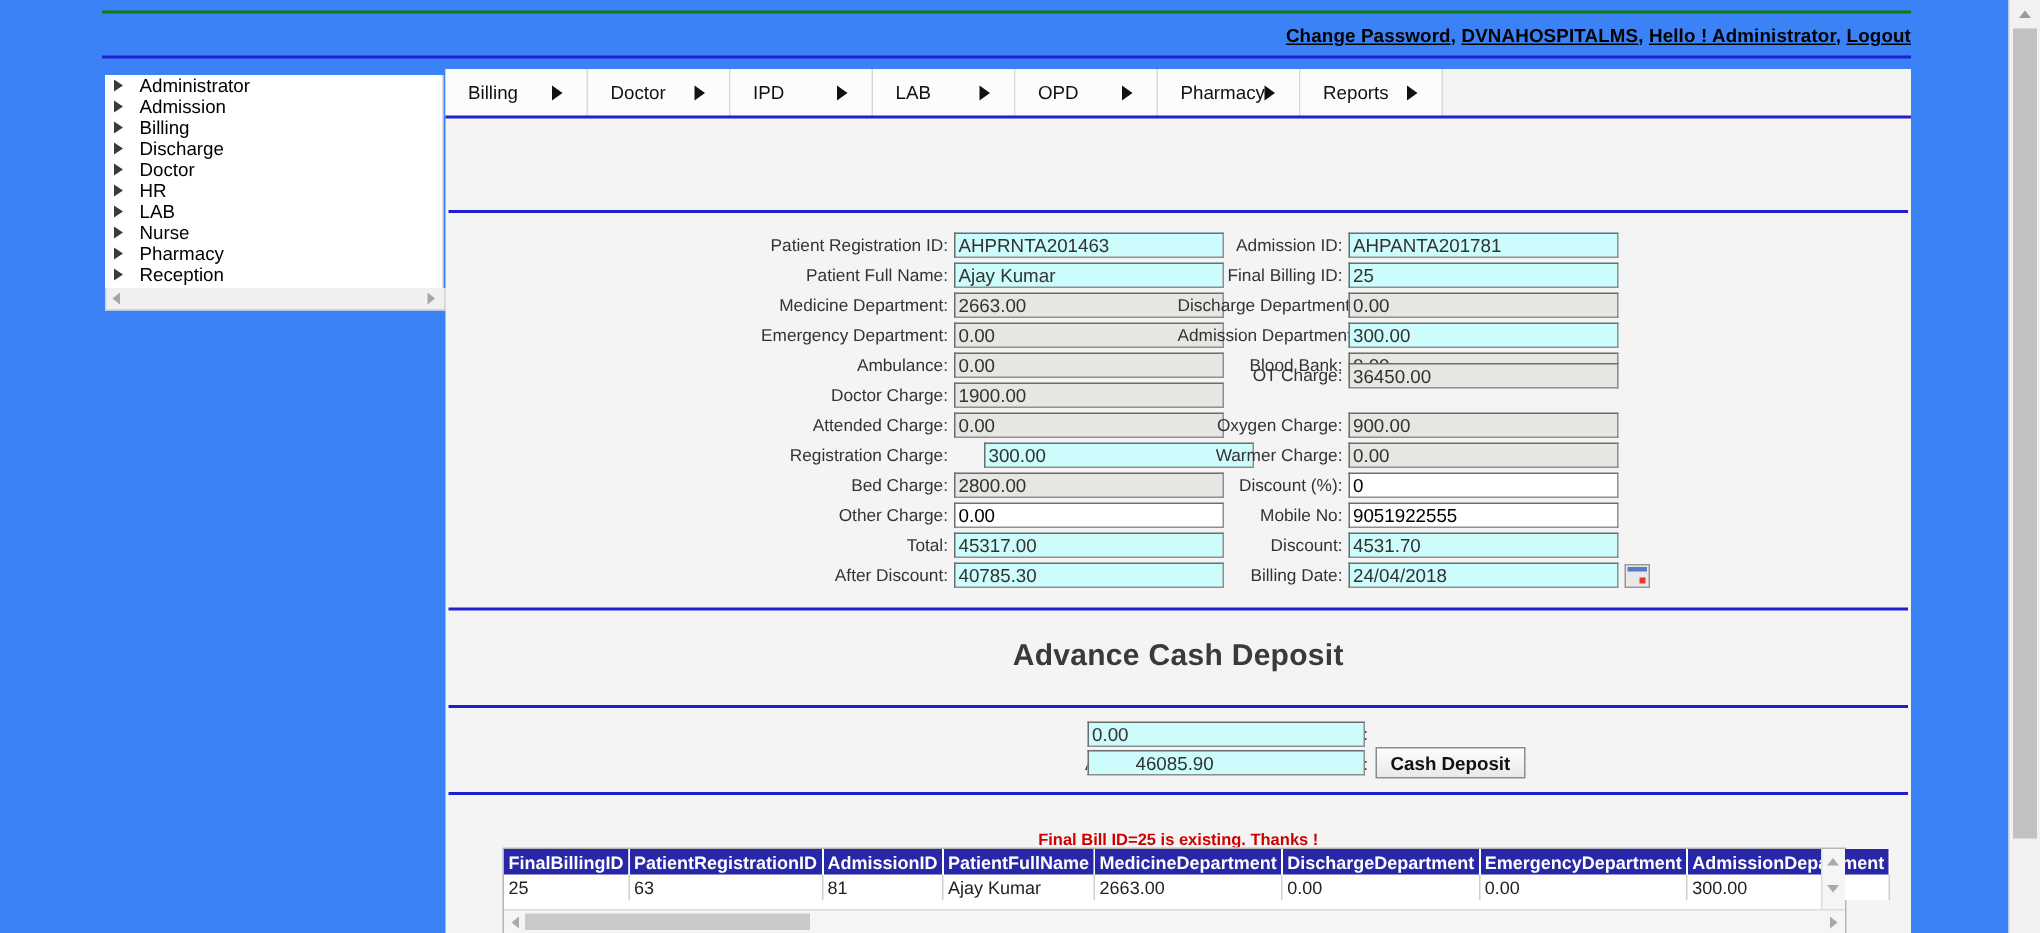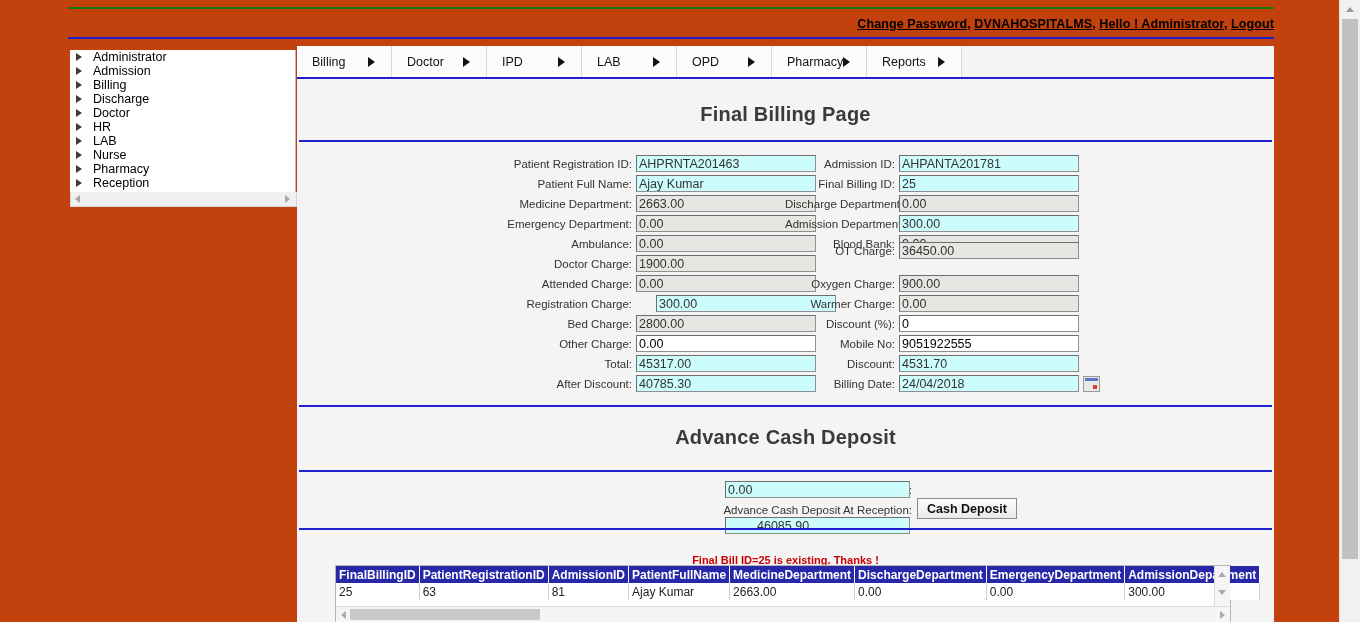--- a/index.html
+++ b/index.html
@@ -8,21 +8,21 @@
     background: #ffffff;
     font-family: "Liberation Sans", sans-serif;
     font-size: 12px;
     color: #222;
   }
   #viewport {
     position: relative;
     width: 1360px;
     height: 622px;
     overflow: hidden;
-    background: #c2410c;
+    background: #3b82f6;
   }
 
   
   .page-scrollbar {
     position: absolute; top: 0; right: 0;
     width: 20px; height: 622px;
     background: #f1f1f1;
     border-left: 1px solid #e0e0e0;
   }
   .page-scrollbar .sb-up {
@@ -444,21 +444,20 @@
           <span>Pharmacy</span>
           <span class="caret"></span>
         </div>
         <div class="menu-item">
           <span>Reports</span>
           <span class="caret"></span>
         </div>
       </div>
     <div class="menubar-underline"></div>
 
-    <div class="section-title" style="top:57px;">Final Billing Page</div>
     <div class="rule-blue" style="top:94px;"></div>
 
     <div class="form-area" id="form-area">
         <div class="fld col-l" style="top: 0px; left: 200px;">
           <span class="fld-label">Patient Registration ID:</span>
           <input type="text" class="fld-input cyan" readonly="readonly" value="AHPRNTA201463" style="">
         </div>
         <div class="fld col-l" style="top: 20px; left: 200px;">
           <span class="fld-label">Patient Full Name:</span>
           <input type="text" class="fld-input cyan" readonly="readonly" value="Ajay Kumar" style="">
@@ -556,21 +555,21 @@
 
     <div class="rule-blue" style="top:359px;"></div>
 
     <div class="section-title" style="top:380px;">Advance Cash Deposit</div>
     <div class="rule-blue" style="top:424px;"></div>
 
     <div id="advance-area">
         <div class="acd-label" style="top: 438px; left: 265px; width: 350px; text-align: right;">Admission Department:</div>
         <input type="text" class="fld-input cyan" readonly="readonly" value="0.00" style="position: absolute; left: 428px; top: 435px; width: 185px;">
         <div class="acd-label" style="top: 458px; left: 265px; width: 350px; text-align: right;">Advance Cash Deposit At Reception:</div>
-        <input type="text" class="fld-input cyan" readonly="readonly" value="46085.90" style="position: absolute; left: 428px; top: 471px; width: 185px; padding-left: 31px;">
+        <input type="text" class="fld-input cyan" readonly="readonly" value="46085.90" style="position: absolute; left: 428px; top: 454px; width: 185px; padding-left: 31px;">
         <button class="btn-cashdeposit" style="left: 620px; top: 452px;">Cash Deposit</button>
       </div>
 
     <div class="rule-blue" style="top:482px;"></div>
 
 
     <div class="status-msg">Final Bill ID=25 is existing. Thanks !</div>
 
     <div class="gridwrap">
       <table class="grid" id="grid-table">

